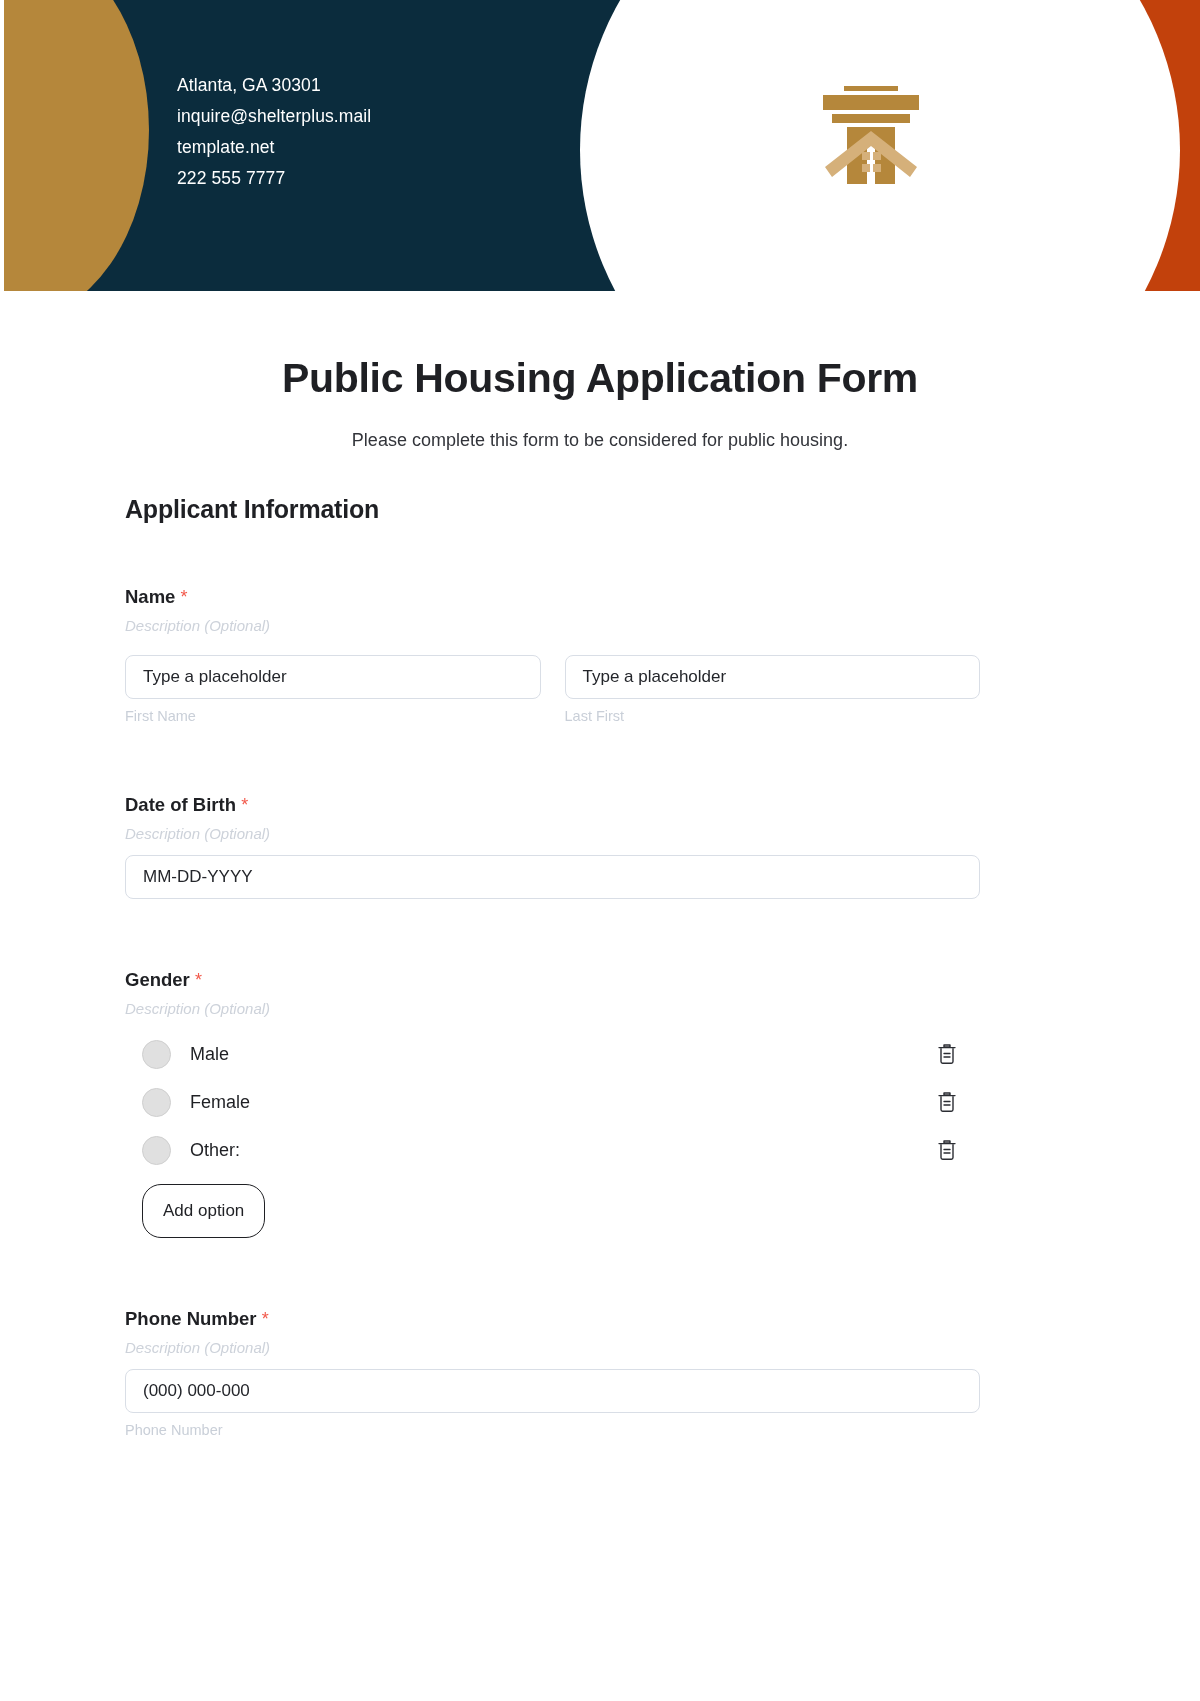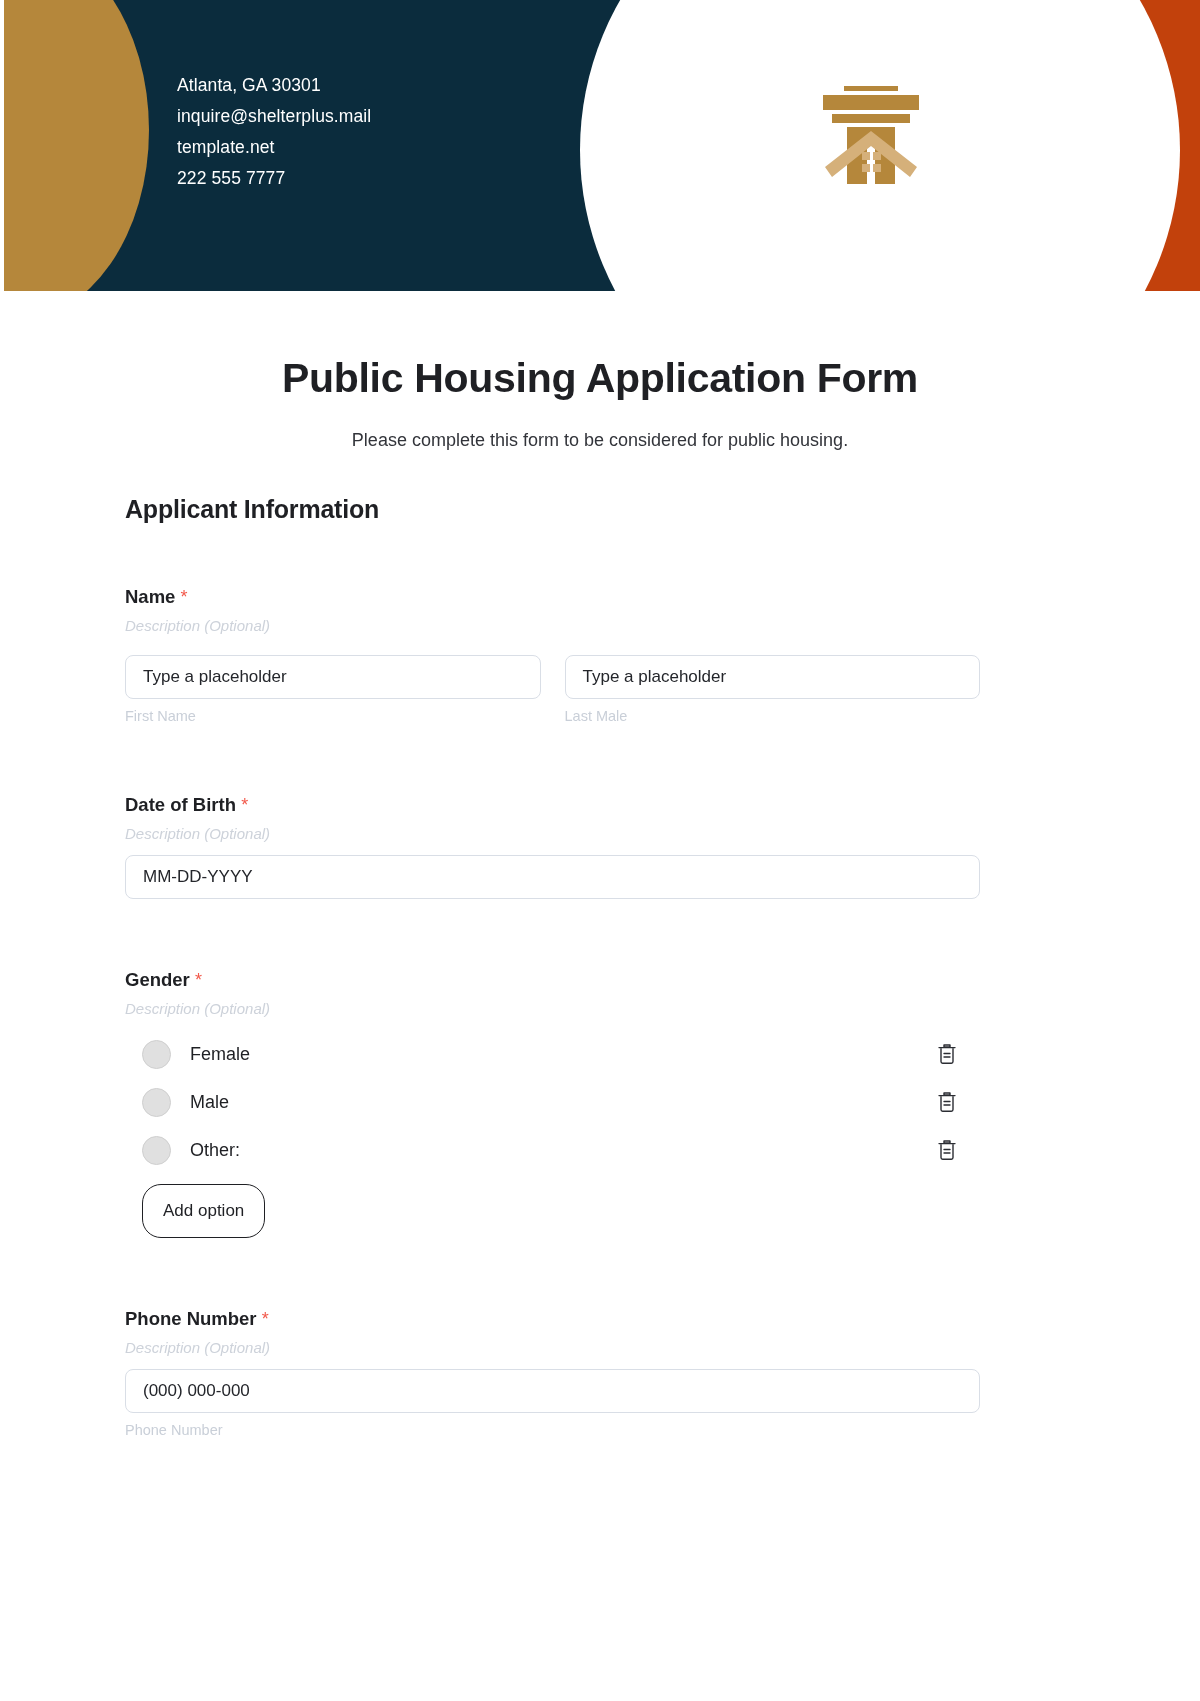--- a/index.html
+++ b/index.html
@@ -112,21 +112,21 @@
       <span class="req">*</span>
     </div>
     <div class="field-desc">Description (Optional)</div>
     <div class="row">
       <div class="col">
         <div class="input">Type a placeholder</div>
         <div class="sub-label">First Name</div>
       </div>
       <div class="col">
         <div class="input">Type a placeholder</div>
-        <div class="sub-label">Last Male</div>
+        <div class="sub-label">Last First</div>
       </div>
     </div>
   </div>
 
   <div class="gap-xl"></div>
 
   <div class="field">
     <div class="field-label">
       <span>Date of Birth</span>
       <span class="req">*</span>
@@ -136,51 +136,51 @@
   </div>
 
   <div class="gap-xl"></div>
 
   <div class="field">
     <div class="field-label">
       <span>Gender</span>
       <span class="req">*</span>
     </div>
     <div class="field-desc">Description (Optional)</div>
+
+    <div class="opt-row">
+      <span class="radio"></span>
+      <span class="opt-label">Male</span>
+      <span class="trash">
+        <svg viewBox="0 0 22 24" width="22" height="24" fill="none" stroke="#2b2d33" stroke-width="1.4" stroke-linecap="round" stroke-linejoin="round">
+          <path d="M8 3 h6 v2 h-6 z"></path>
+          <path d="M3 5.6 h16"></path>
+          <path d="M5 6.6 v13 a1.6 1.6 0 0 0 1.6 1.6 h8.8 a1.6 1.6 0 0 0 1.6 -1.6 v-13"></path>
+          <path d="M8 11.5 h6"></path>
+          <path d="M8 15 h6"></path>
+        </svg>
+      </span>
+    </div>
 
     <div class="opt-row">
       <span class="radio"></span>
       <span class="opt-label">Female</span>
       <span class="trash">
         <svg viewBox="0 0 22 24" width="22" height="24" fill="none" stroke="#2b2d33" stroke-width="1.4" stroke-linecap="round" stroke-linejoin="round">
           <path d="M8 3 h6 v2 h-6 z"></path>
           <path d="M3 5.6 h16"></path>
           <path d="M5 6.6 v13 a1.6 1.6 0 0 0 1.6 1.6 h8.8 a1.6 1.6 0 0 0 1.6 -1.6 v-13"></path>
           <path d="M8 11.5 h6"></path>
           <path d="M8 15 h6"></path>
         </svg>
       </span>
     </div>
 
     <div class="opt-row">
       <span class="radio"></span>
-      <span class="opt-label">Male</span>
-      <span class="trash">
-        <svg viewBox="0 0 22 24" width="22" height="24" fill="none" stroke="#2b2d33" stroke-width="1.4" stroke-linecap="round" stroke-linejoin="round">
-          <path d="M8 3 h6 v2 h-6 z"></path>
-          <path d="M3 5.6 h16"></path>
-          <path d="M5 6.6 v13 a1.6 1.6 0 0 0 1.6 1.6 h8.8 a1.6 1.6 0 0 0 1.6 -1.6 v-13"></path>
-          <path d="M8 11.5 h6"></path>
-          <path d="M8 15 h6"></path>
-        </svg>
-      </span>
-    </div>
-
-    <div class="opt-row">
-      <span class="radio"></span>
       <span class="opt-label">Other:</span>
       <span class="trash">
         <svg viewBox="0 0 22 24" width="22" height="24" fill="none" stroke="#2b2d33" stroke-width="1.4" stroke-linecap="round" stroke-linejoin="round">
           <path d="M8 3 h6 v2 h-6 z"></path>
           <path d="M3 5.6 h16"></path>
           <path d="M5 6.6 v13 a1.6 1.6 0 0 0 1.6 1.6 h8.8 a1.6 1.6 0 0 0 1.6 -1.6 v-13"></path>
           <path d="M8 11.5 h6"></path>
           <path d="M8 15 h6"></path>
         </svg>
       </span>

